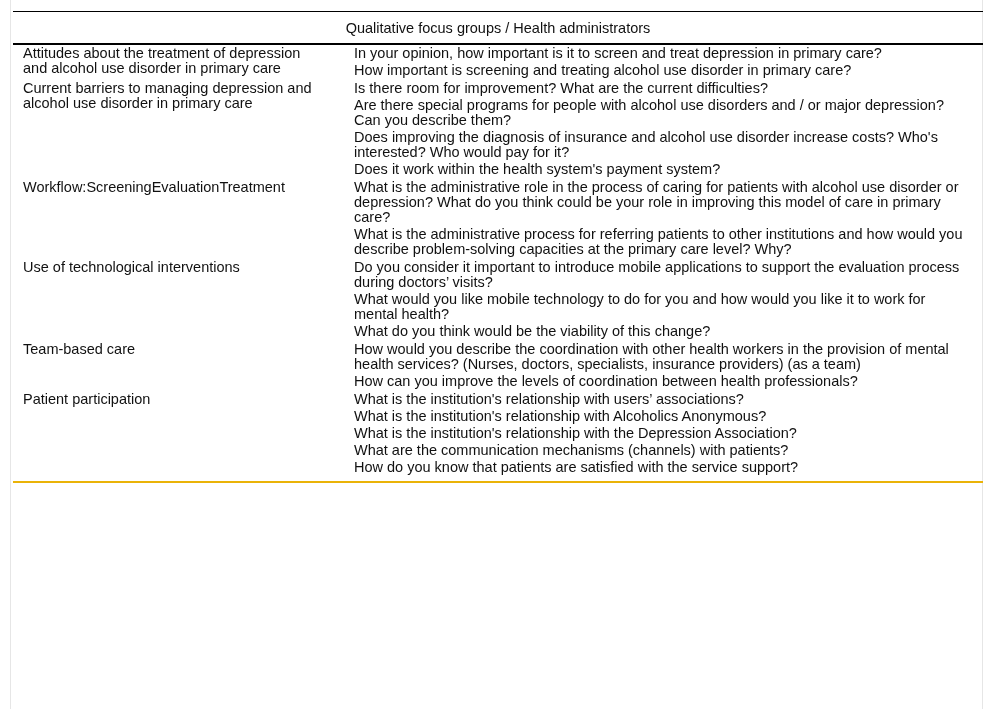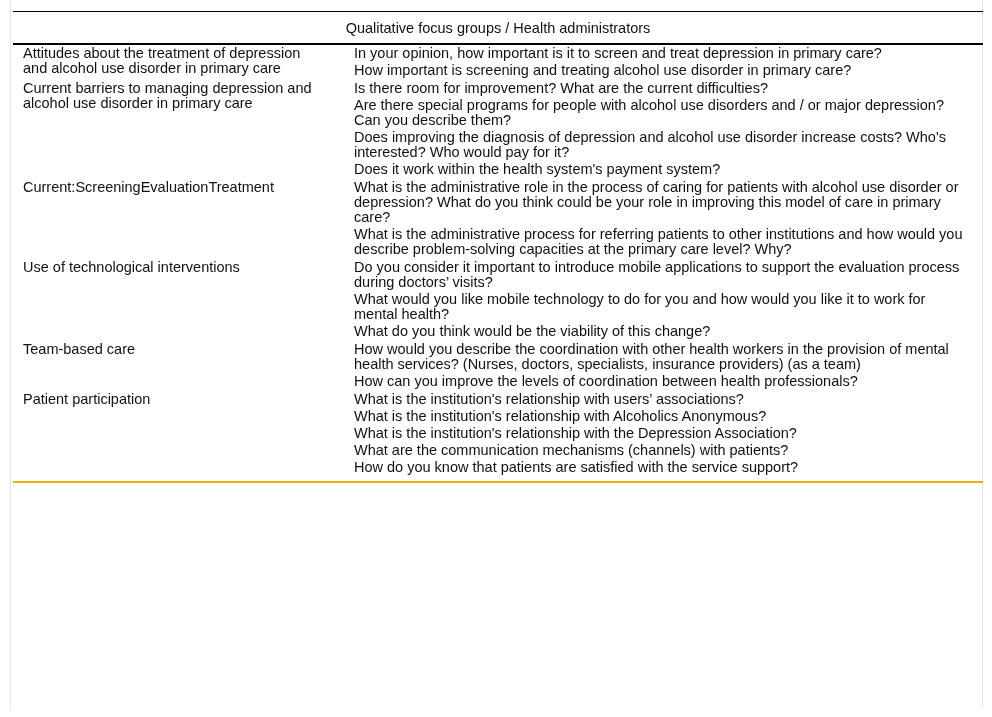--- a/index.html
+++ b/index.html
@@ -37,26 +37,26 @@
       <td class="questions">
         <div class="q">In your opinion, how important is it to screen and treat depression in primary care?</div>
         <div class="q">How important is screening and treating alcohol use disorder in primary care?</div>
       </td>
     </tr>
     <tr class="body-row">
       <td class="topic">Current barriers to managing depression and alcohol use disorder in primary care</td>
       <td class="questions">
         <div class="q">Is there room for improvement? What are the current difficulties?</div>
         <div class="q">Are there special programs for people with alcohol use disorders and / or major depression? Can you describe them?</div>
-        <div class="q">Does improving the diagnosis of depression and alcohol use disorder increase costs? Who's interested? Who would pay for it?</div>
+        <div class="q">Does improving the diagnosis of insurance and alcohol use disorder increase costs? Who's interested? Who would pay for it?</div>
         <div class="q">Does it work within the health system's payment system?</div>
       </td>
     </tr>
     <tr class="body-row">
-      <td class="topic">Current:ScreeningEvaluationTreatment</td>
+      <td class="topic">Workflow:ScreeningEvaluationTreatment</td>
       <td class="questions">
         <div class="q">What is the administrative role in the process of caring for patients with alcohol use disorder or depression? What do you think could be your role in improving this model of care in primary care?</div>
         <div class="q">What is the administrative process for referring patients to other institutions and how would you describe problem-solving capacities at the primary care level? Why?</div>
       </td>
     </tr>
     <tr class="body-row">
       <td class="topic">Use of technological interventions</td>
       <td class="questions">
         <div class="q">Do you consider it important to introduce mobile applications to support the evaluation process during doctors’ visits?</div>
         <div class="q">What would you like mobile technology to do for you and how would you like it to work for mental health?</div>

